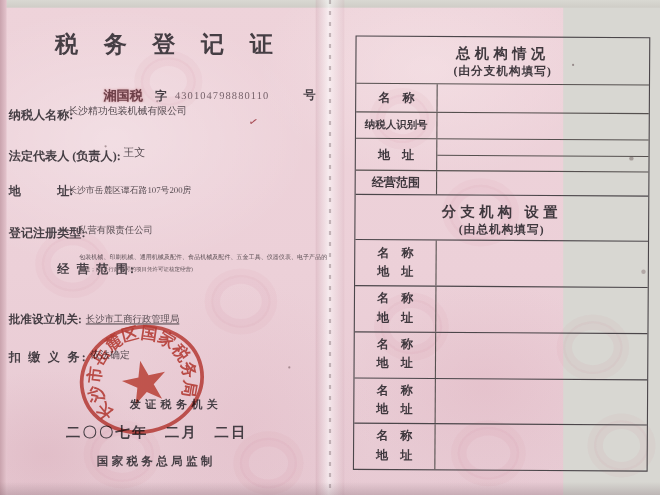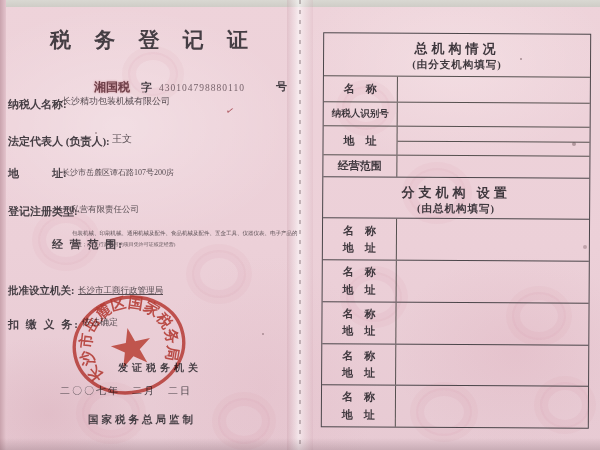--- a/index.html
+++ b/index.html
@@ -1,18 +1,18 @@
 <!DOCTYPE html>
 <html><head>
 <meta charset="utf-8">
 <style>
   html,body{margin:0;padding:0;}
   body{width:600px;height:450px;overflow:hidden;background:#d8d7d2;
        font-family:"Liberation Serif","DejaVu Serif",serif;}
-  #photo{position:relative;width:600px;height:450px;
+  #photo{position:relative;width:512px;height:450px;
     background:
       radial-gradient(ellipse 300px 200px at 20% 28%, rgba(255,255,255,.28), transparent 60%),
       radial-gradient(ellipse 260px 170px at 76% 14%, rgba(255,246,246,.30), transparent 60%),
       radial-gradient(ellipse 210px 160px at 86% 78%, rgba(214,158,174,.22), transparent 60%),
       radial-gradient(ellipse 190px 220px at 44% 86%, rgba(219,168,183,.20), transparent 60%),
       radial-gradient(ellipse 150px 120px at 8% 92%, rgba(205,150,165,.25), transparent 65%),
       linear-gradient(180deg,#eed3da 0%,#ecd0d8 55%,#e7cad3 100%);}
   .abs{position:absolute;}
   
   #top-strip{left:0;top:0;width:600px;height:7px;background:linear-gradient(180deg,#d9d8d2,#cfcdc7);}
@@ -41,21 +41,21 @@
   #fl0{top:97px;} #fv0{left:62px;top:95px;font-size:9px;}
   #fl1{top:134px;} #fv1{left:112px;top:132px;font-size:10px;}
   #fl2{top:166px;text-align:right;} #fv2{left:62px;top:167px;font-size:8px;}
   #fl3{top:204px;} #fv3{left:71px;top:204px;font-size:8.5px;}
   #fl4{top:237px;letter-spacing:2px;padding-left:44px;}
   #fv4a{left:72px;top:230px;font-size:5.5px;color:#5d5156;}
   #fv4b{left:72px;top:241px;font-size:5px;color:#5d5156;}
   #fl5{top:284px;font-size:10.5px;} #fv5{left:78px;top:285px;font-size:8.5px;text-decoration:underline;}
   #fl6{top:317px;letter-spacing:2px;} #fv6{left:82px;top:316px;font-size:9px;}
   #issuer{left:118px;top:361px;font-size:10px;font-weight:bold;letter-spacing:4px;}
-  #date{left:60px;top:384px;font-size:10px;font-weight:normal;letter-spacing:2px;}
+  #date{left:60px;top:384px;font-size:13px;font-weight:bold;letter-spacing:2px;}
   #footer{left:88px;top:413px;font-size:10.5px;font-weight:bold;letter-spacing:3px;}
   #check-mark{left:226px;top:105px;font-size:10px;color:rgba(150,40,50,.8);transform:rotate(14deg);}
   #seal{left:68px;top:291px;mix-blend-mode:multiply;opacity:.92;transform:rotate(-12deg);}
   
   #table{left:322px;top:33px;width:268px;height:395px;border:1.5px solid #4b464a;
      transform:rotate(0.35deg);display:flex;flex-direction:column;color:#3f383e;box-sizing:border-box;}
   .sect-head{text-align:center;}
   #ho-head{height:43px;} #br-head{height:42px;border-top:1.5px solid #4b464a;}
   .sect-title{font-size:13px;font-weight:bold;letter-spacing:4px;padding-top:6px;}
   .sect-sub{font-size:10.5px;font-weight:bold;letter-spacing:1px;}

